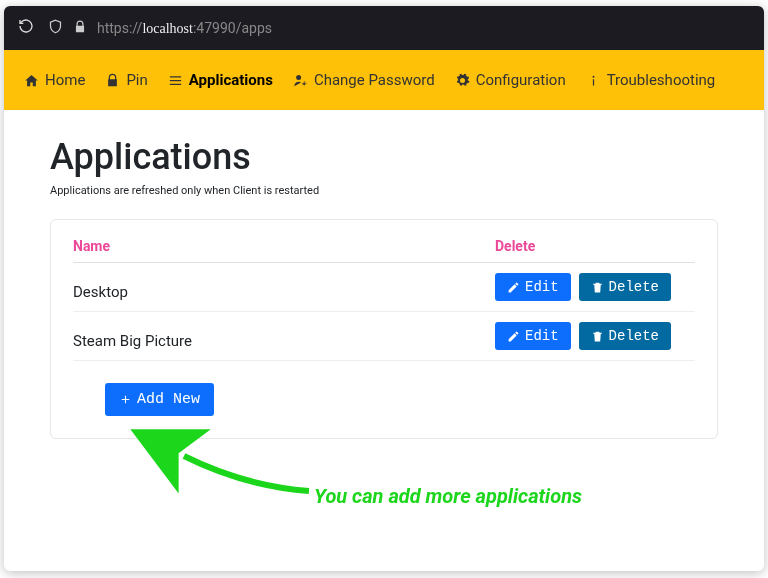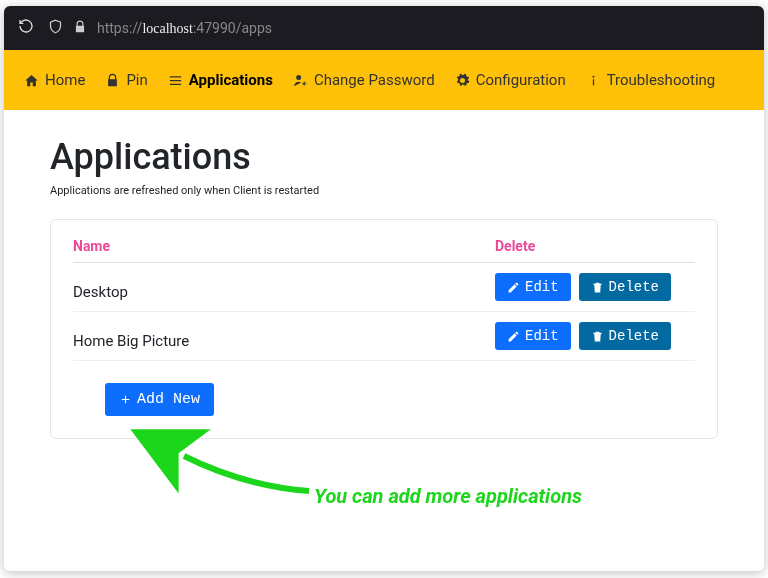--- a/index.html
+++ b/index.html
@@ -125,21 +125,21 @@
             </button>
             <button class="btn btn-danger">
               <svg viewBox="0 0 24 24">
                   <path d="M6 7h12l-1 14H7L6 7zm3-4h6l1 2h4v2H4V5h4l1-2z"></path>
                 </svg>
               <span>Delete</span>
             </button>
           </div>
         </div>
         <div class="trow">
-          <div class="col-name">Home Big Picture</div>
+          <div class="col-name">Steam Big Picture</div>
           <div class="col-actions">
             <button class="btn btn-primary">
               <svg viewBox="0 0 24 24">
                   <path d="M3 17.25V21h3.75L17.81 9.94l-3.75-3.75L3 17.25zM20.71 7.04a1 1 0 0 0 0-1.41l-2.34-2.34a1 1 0 0 0-1.41 0l-1.83 1.83 3.75 3.75 1.83-1.83z"></path>
                 </svg>
               <span>Edit</span>
             </button>
             <button class="btn btn-danger">
               <svg viewBox="0 0 24 24">
                   <path d="M6 7h12l-1 14H7L6 7zm3-4h6l1 2h4v2H4V5h4l1-2z"></path>

